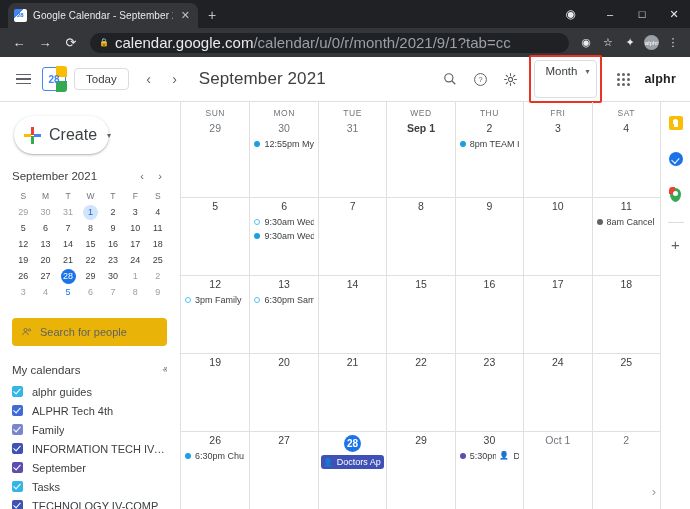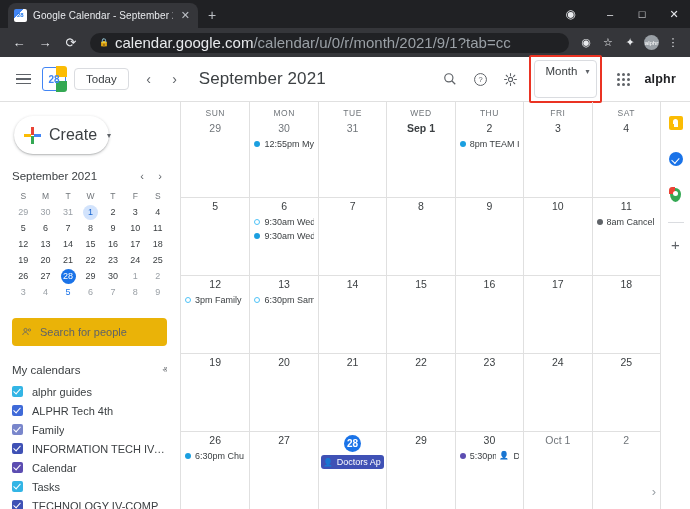--- a/index.html
+++ b/index.html
@@ -671,21 +671,21 @@
               <div class="calitem">
      <span class="cbox" style="background:#7986cb"></span>
      <span class="calname">Family</span>
    </div>
               <div class="calitem">
      <span class="cbox" style="background:#3f51b5"></span>
      <span class="calname">INFORMATION TECH IV- C...</span>
    </div>
               <div class="calitem">
      <span class="cbox" style="background:#5c4db1"></span>
-     <span class="calname">Calendar</span>
+     <span class="calname">September</span>
    </div>
               <div class="calitem">
      <span class="cbox" style="background:#33b5e5"></span>
      <span class="calname">Tasks</span>
    </div>
               <div class="calitem">
      <span class="cbox" style="background:#3f51b5"></span>
      <span class="calname">TECHNOLOGY IV-COMP</span>
    </div>
             </div>

